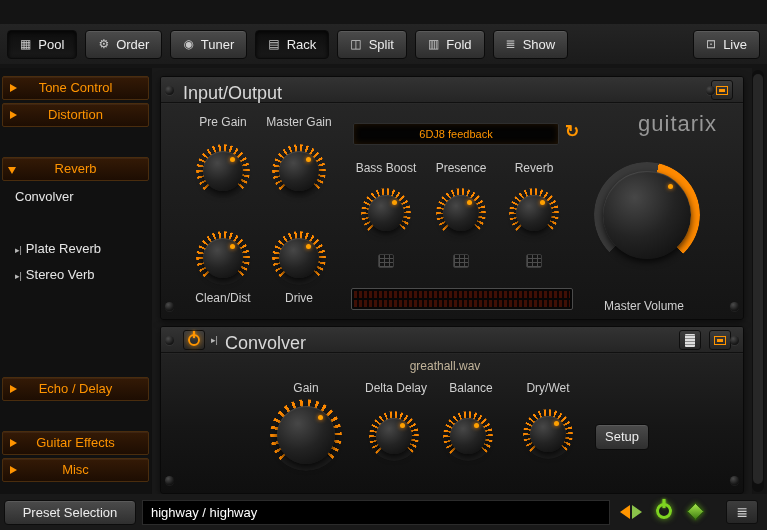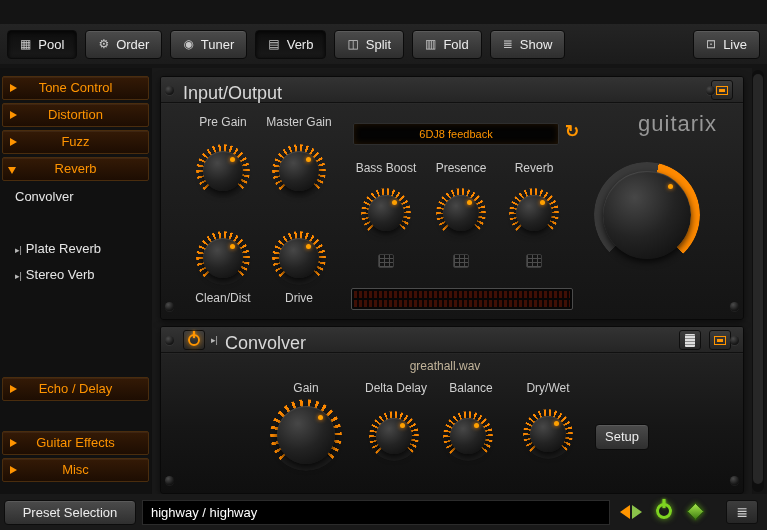--- a/index.html
+++ b/index.html
@@ -158,21 +158,21 @@
     <div class="tbtn">
       <span class="ticon">⚙</span>
       <span>Order</span>
     </div>
     <div class="tbtn">
       <span class="ticon">◉</span>
       <span>Tuner</span>
     </div>
     <div class="tbtn pressed">
       <span class="ticon">▤</span>
-      <span>Verb</span>
+      <span>Rack</span>
     </div>
     <div class="tbtn">
       <span class="ticon">◫</span>
       <span>Split</span>
     </div>
     <div class="tbtn">
       <span class="ticon">▥</span>
       <span>Fold</span>
     </div>
     <div class="tbtn">
@@ -187,24 +187,20 @@
   </div>
 
   <div class="sidebar">
     <div class="cat" style="top:8px">
       <span class="arr"></span>
       <span>Tone Control</span>
     </div>
     <div class="cat" style="top:35px">
       <span class="arr"></span>
       <span>Distortion</span>
-    </div>
-    <div class="cat" style="top:62px">
-      <span class="arr"></span>
-      <span>Fuzz</span>
     </div>
     <div class="cat" style="top:89px">
       <span class="arr down"></span>
       <span>Reverb</span>
     </div>
     <div class="subitem" style="top:116px">
       <span>Convolver</span>
     </div>
     <div class="subitem" style="top:168px">
       <span class="stereo-glyph">▸|</span><span>Plate Reverb</span>
@@ -274,20 +270,21 @@
       </div>
 
       <div class="matrix" style="left:217px;top:177px"></div>
       <div class="matrix" style="left:292px;top:177px"></div>
       <div class="matrix" style="left:365px;top:177px"></div>
 
       <div class="knob" style="left:442px;top:94px;width:88px;height:88px">
         <div class="k-ring solid"></div>
         <div class="k-cap"></div>
       </div>
+      <div class="klabel" style="left:423px;top:222px;width:120px">Master Volume</div>
 
       <div class="knob" style="left:42px;top:161px;width:40px;height:40px">
         <div class="k-ring"></div>
         <div class="k-cap"></div>
       </div>
       <div class="knob" style="left:118px;top:161px;width:40px;height:40px">
         <div class="k-ring"></div>
         <div class="k-cap"></div>
       </div>
       <div class="klabel" style="left:22px;top:214px;width:80px">Clean/Dist</div>

